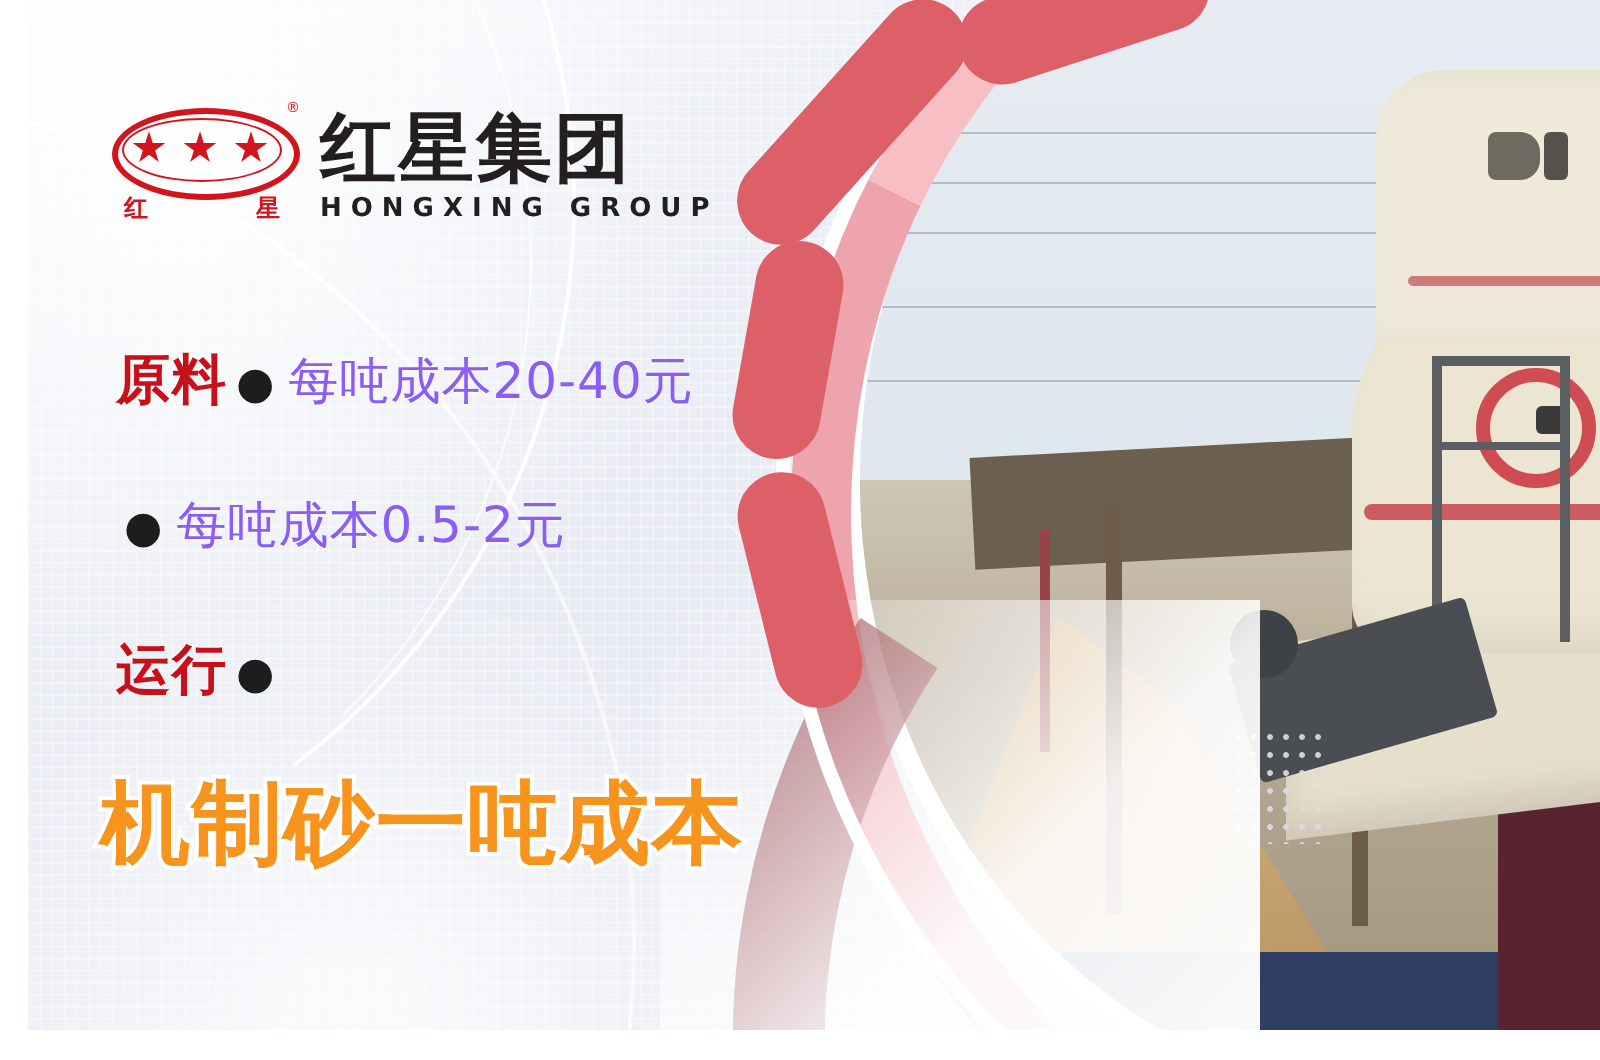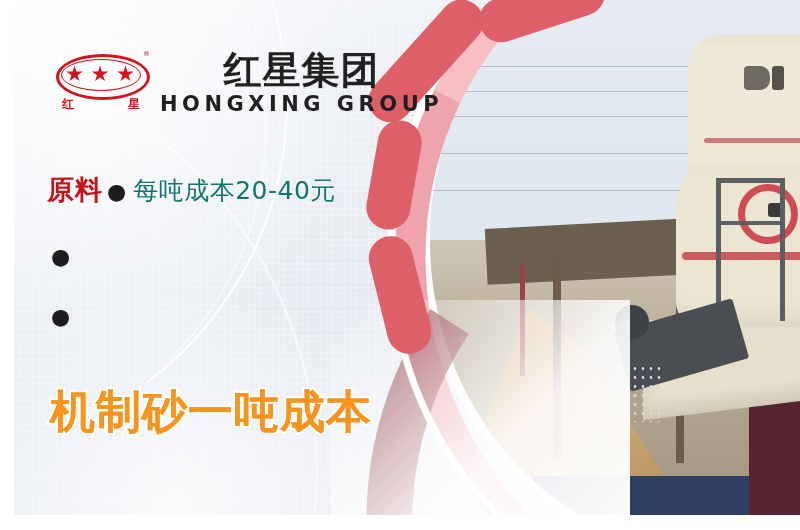--- a/index.html
+++ b/index.html
@@ -132,30 +132,30 @@
   .ellipse{position:absolute;left:0;top:4px;width:88px;height:40px;border:3px solid #d2151c;border-radius:50%;}
   .ellipse-in{position:absolute;left:5px;top:9px;width:78px;height:30px;border:1px solid #d2151c;border-radius:50%;}
   .stars{position:absolute;left:10px;top:13px;width:68px;height:22px;display:flex;justify-content:space-between;align-items:center;}
   .star{width:17px;height:17px;background:#d2151c;
     clip-path:polygon(50% 0%,61% 35%,98% 35%,68% 57%,79% 91%,50% 70%,21% 91%,32% 57%,2% 35%,39% 35%);}
   .reg{position:absolute;right:-2px;top:0;font-size:7px;color:#d2151c;}
   .sub-cn{position:absolute;left:6px;top:46px;width:78px;display:flex;justify-content:space-between;
     font-size:12px;color:#d2151c;font-weight:bold;}
   .logo-text{display:flex;flex-direction:column;line-height:1;}
   .logo-cn{font-size:38px;font-weight:bold;color:#231f20;letter-spacing:1px;
-    font-family:"DejaVu Sans","Liberation Sans",sans-serif;text-align:center;}
-  .logo-en{font-size:21px;font-weight:bold;color:#231f20;letter-spacing:4.5px;margin-top:5px;}
-
-  
-  .rows{position:absolute;left:47px;top:172px;}
+    font-family:"DejaVu Sans","Liberation Sans",sans-serif;}
+  .logo-en{font-size:13px;font-weight:bold;color:#231f20;letter-spacing:4.5px;margin-top:5px;}
+
+  
+  .rows{position:absolute;left:58px;top:172px;}
   .row{display:flex;align-items:baseline;margin-bottom:38px;}
   .row-label{font-size:27px;font-weight:bold;color:#c8101a;letter-spacing:1px;
      text-shadow:0 1px 0 rgba(255,255,255,.7);}
   .row-dot{font-size:22px;color:#1d1d1d;margin:0 7px 0 4px;line-height:1;}
-  .row-desc{font-size:25px;color:#0f766e;letter-spacing:.5px;text-shadow:0 1px 0 rgba(255,255,255,.6);}
+  .row-desc{font-size:25px;color:#8b5cf6;letter-spacing:.5px;text-shadow:0 1px 0 rgba(255,255,255,.6);}
 
   
   .headline{position:absolute;left:50px;top:382px;font-size:45px;font-weight:bold;color:#f7941e;
     letter-spacing:1px;
     -webkit-text-stroke:4px #ffffff;paint-order:stroke fill;}
   .headline-fill{position:absolute;left:50px;top:382px;font-size:45px;font-weight:bold;color:#f7941e;letter-spacing:1px;}
   .subhead{position:absolute;left:50px;top:443px;font-size:27px;font-weight:bold;color:#34212a;letter-spacing:1.5px;}
 </style>
 </head>
 <body>
@@ -248,22 +248,24 @@
   </div>
 
   <div class="rows">
     <div class="row">
       <span class="row-label">原料</span>
       <span class="row-dot">●</span>
       <span class="row-desc">每吨成本20-40元</span>
     </div>
     <div class="row">
       <span class="row-dot">●</span>
+      <span class="row-desc">每吨成本0.5-2元</span>
     </div>
     <div class="row">
+      <span class="row-label">运行</span>
       <span class="row-dot">●</span>
     </div>
   </div>
 
   <div class="headline">机制砂一吨成本</div>
   <div class="headline-fill">机制砂一吨成本</div>
 
   <div class="frame-left"></div>
   <div class="frame-bottom"></div>
 </div>

